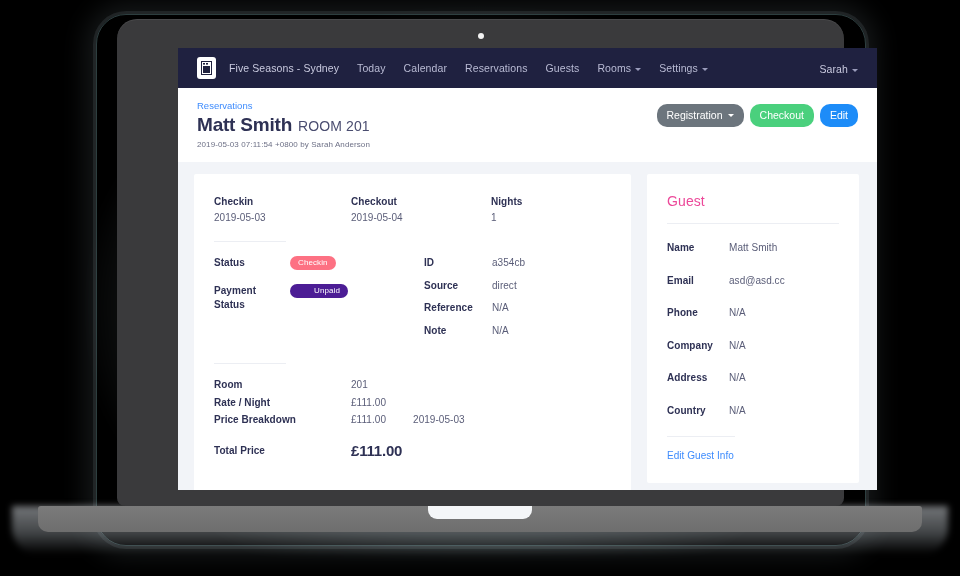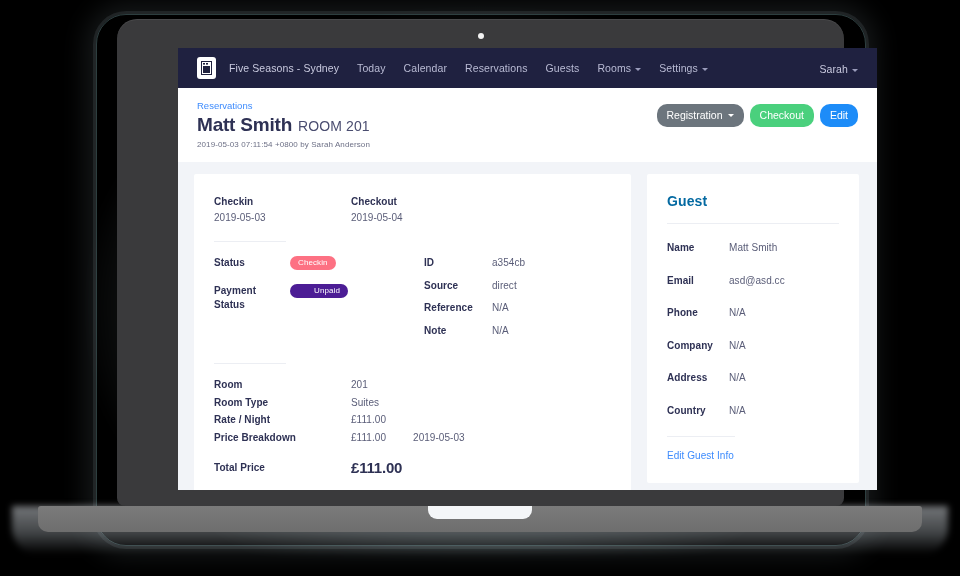--- a/index.html
+++ b/index.html
@@ -299,22 +299,22 @@
   .total-amount {
     font-size: 15px;
     font-weight: bold;
     color: #2e3154;
     letter-spacing: -0.2px;
   }
 
   
   .guest-title {
     font-size: 14px;
-    font-weight: bold;
-    color: #0369a1;
+    font-weight: normal;
+    color: #ec4899;
     letter-spacing: 0.1px;
   }
   .guest-rule {
     height: 1px;
     background: #eceef3;
     margin: 14px 0 17px 0;
   }
   .guest-list { display: flex; flex-direction: column; gap: 19px; }
   .guest-list .kv .lbl { width: 62px; }
   .guest-divider {
@@ -415,20 +415,24 @@
       <div class="card card-main">
 
         <div class="row3">
           <div class="col-a">
             <div class="lbl">Checkin</div>
             <div class="val top-val">2019-05-03</div>
           </div>
           <div class="col-b">
             <div class="lbl">Checkout</div>
             <div class="val top-val">2019-05-04</div>
+          </div>
+          <div class="col-c">
+            <div class="lbl">Nights</div>
+            <div class="val top-val">1</div>
           </div>
         </div>
 
         <div class="divider"></div>
 
         <div class="two-col">
           <div class="col-a kv-list" style="width:210px">
             <div class="kv">
               <span class="lbl">Status</span>
               <span class="badge badge-checkin">Checkin</span>
@@ -463,24 +467,20 @@
         </div>
 
         <div class="divider divider-wide" style="margin:26px 0 14px 0"></div>
 
         <div class="room-list">
           <div class="kv">
             <span class="lbl">Room</span>
             <span class="val">201</span>
           </div>
           <div class="kv">
-            <span class="lbl">Room Type</span>
-            <span class="val">Suites</span>
-          </div>
-          <div class="kv">
             <span class="lbl">Rate / Night</span>
             <span class="val">£111.00</span>
           </div>
           <div class="kv">
             <span class="lbl">Price Breakdown</span>
             <span class="val">£111.00</span>
             <span class="val pb-date">2019-05-03</span>
           </div>
         </div>
 

